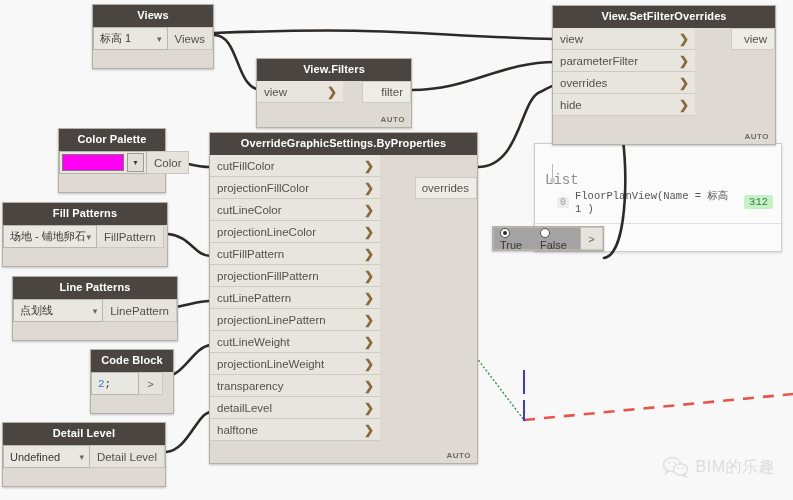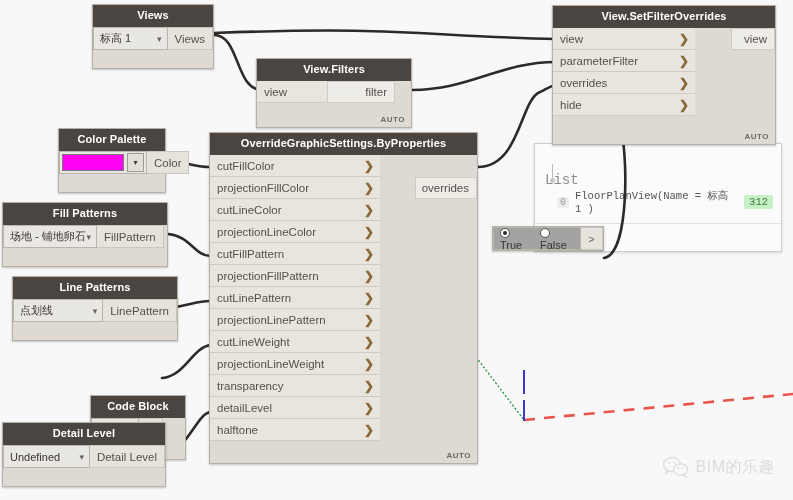--- a/index.html
+++ b/index.html
@@ -302,21 +302,21 @@
     </div>
   </div>
 
   <div class="node" style="left:256px; top:58px; width:156px;">
     <div class="hdr">View.Filters</div>
     <div class="body" style="height:46px;">
       <div class="prow" style="width:86px;">
         <span>view</span>
         <span class="carat">❯</span>
       </div>
-      <div class="outbox" style="right:16px; top:0; width:68px;">
+      <div class="outbox" style="right:0; top:0; width:49px;">
         <span>filter</span>
       </div>
       <div class="auto">AUTO</div>
     </div>
   </div>
 
   <div class="node" style="left:552px; top:5px; width:224px;">
     <div class="hdr">View.SetFilterOverrides</div>
     <div class="body" style="height:116px;">
       <div class="prow" style="width:142px;">
@@ -393,21 +393,21 @@
         <div class="ddl" style="width:94px;">
           <span>点划线</span>
           <span class="chev">▾</span>
         </div>
         <div class="outlbl">LinePattern</div>
       </div>
       <div class="pad"></div>
     </div>
   </div>
 
-  <div class="node" style="left:90px; top:349px; width:96px;margin-top:46px;">
+  <div class="node" style="left:90px; top:349px; width:84px;">
     <div class="hdr">Code Block</div>
     <div class="body">
       <div class="cb">
         <div class="cbtext" style="width:48px;">
           <span class="num">2</span>
             <span class="semi">;</span>
         </div>
         <div class="cbout">&gt;</div>
       </div>
       <div class="pad"></div>

